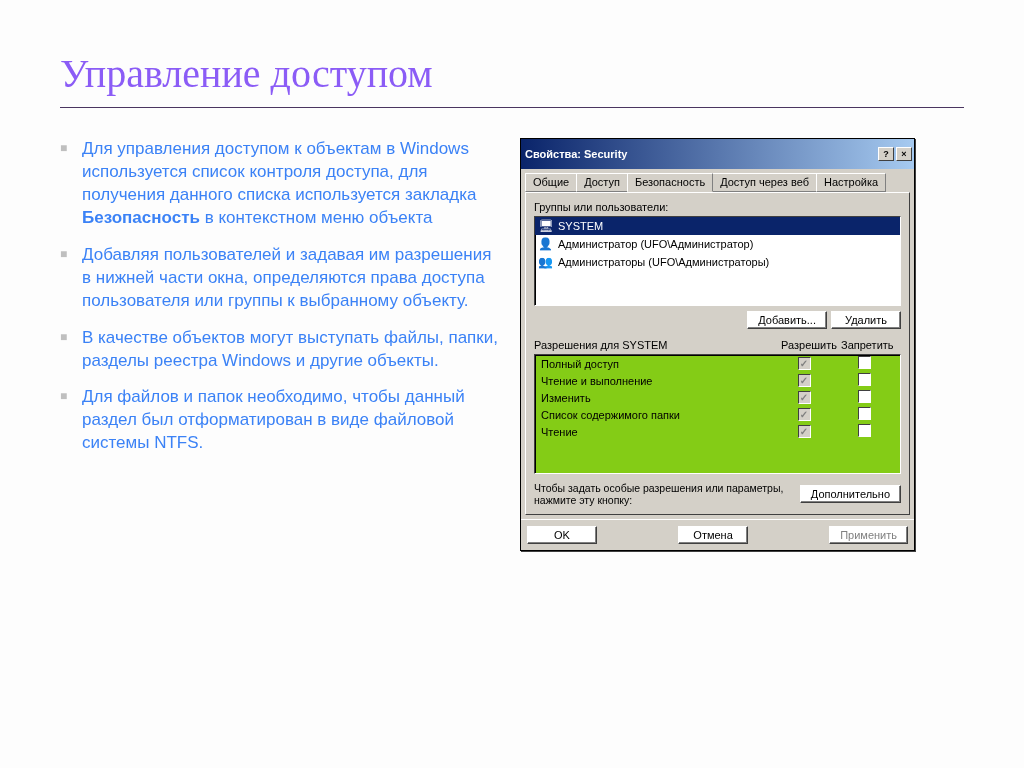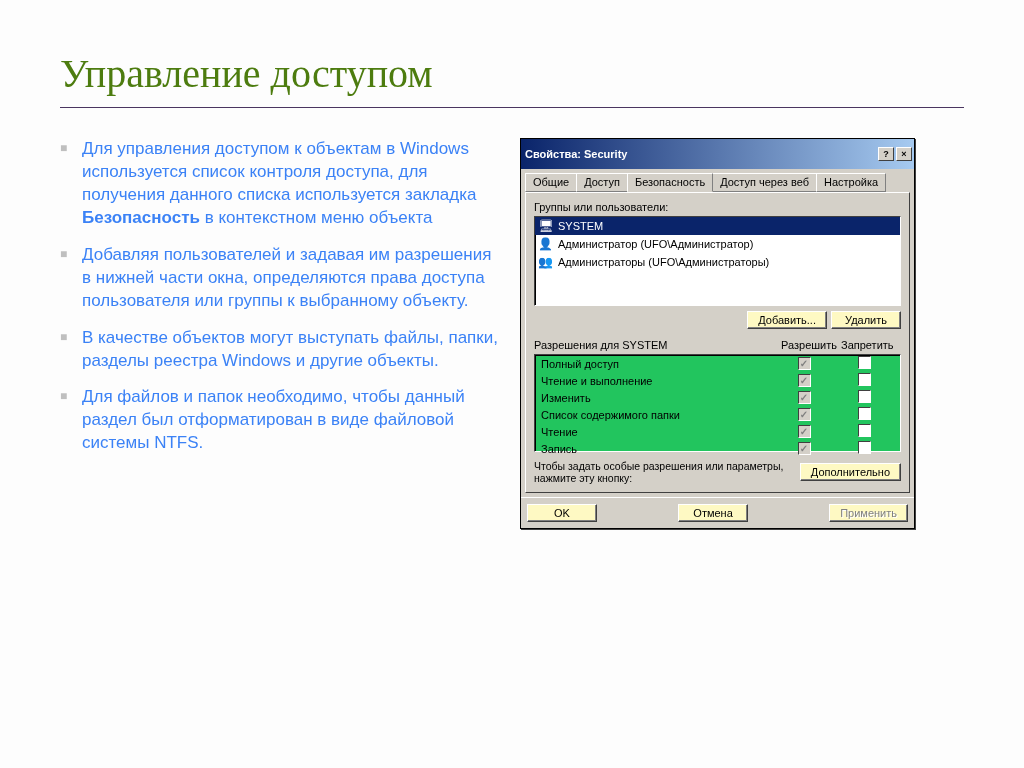--- a/index.html
+++ b/index.html
@@ -15,21 +15,21 @@
   }
   .slide {
     width: 1024px;
     height: 768px;
     padding: 50px 60px;
     position: relative;
   }
   .slide-title {
     font-size: 40px;
     font-weight: 400;
-    color: #4d7c0f;
+    color: #8b5cf6;
     margin: 0 0 10px 0;
     font-family: "Times New Roman", serif;
   }
   .underline {
     border-bottom: 1px solid #4a3560;
     margin-bottom: 30px;
     width: 100%;
   }
   .content-row {
     display: flex;
@@ -145,49 +145,49 @@
     display: inline-flex; align-items: center; justify-content: center;
     font-size: 12px;
   }
   .btnrow {
     display: flex;
     justify-content: flex-end;
     gap: 4px;
     margin-top: 5px;
   }
   .winbtn {
-    background: #fef9c3;
+    background: #ffffff;
     border: 1px solid #fff;
     border-right-color: #404040;
     border-bottom-color: #404040;
     box-shadow: inset -1px -1px 0 #808080;
     padding: 2px 10px;
     font-family: Tahoma, sans-serif;
     font-size: 11px;
     min-width: 70px;
     text-align: center;
   }
   .winbtn.disabled { color: #808080; text-shadow: 1px 1px 0 #fff; }
   .permhead {
     display: flex;
     margin-top: 10px;
     margin-bottom: 3px;
   }
   .permhead .l { flex: 1; }
   .permhead .r { width: 120px; display: flex; }
   .permhead .r span { flex: 1; }
   .permbox {
-    background: #22c55e;
+    background: #84cc16;
     border: 1px solid #808080;
     border-top-color: #404040;
     border-left-color: #404040;
     border-right-color: #fff;
     border-bottom-color: #fff;
     box-shadow: inset 1px 1px 0 #000;
-    height: 98px;
+    height: 120px;
   }
   .permrow {
     display: flex;
     align-items: center;
     padding: 1px 6px;
   }
   .permrow .pl { flex: 1; }
   .permrow .pc { width: 60px; text-align: center; }
   .cb {
     width: 13px; height: 13px;
@@ -302,25 +302,20 @@
               <div class="permrow">
                 <span class="pl">Список содержимого папки</span>
                 <span class="pc"><span class="cb disabled checked"></span></span>
                 <span class="pc"><span class="cb"></span></span>
               </div>
               <div class="permrow">
                 <span class="pl">Чтение</span>
                 <span class="pc"><span class="cb disabled checked"></span></span>
                 <span class="pc"><span class="cb"></span></span>
               </div>
-              <div class="permrow">
-                <span class="pl">Запись</span>
-                <span class="pc"><span class="cb disabled checked"></span></span>
-                <span class="pc"><span class="cb"></span></span>
-              </div>
             </div>
 
           <div class="advrow">
             <span class="txt">Чтобы задать особые разрешения или параметры, нажмите эту кнопку:</span>
             <div class="winbtn">Дополнительно</div>
           </div>
         </div>
 
         <div class="footer-btns">
           <div class="winbtn">OK</div>

